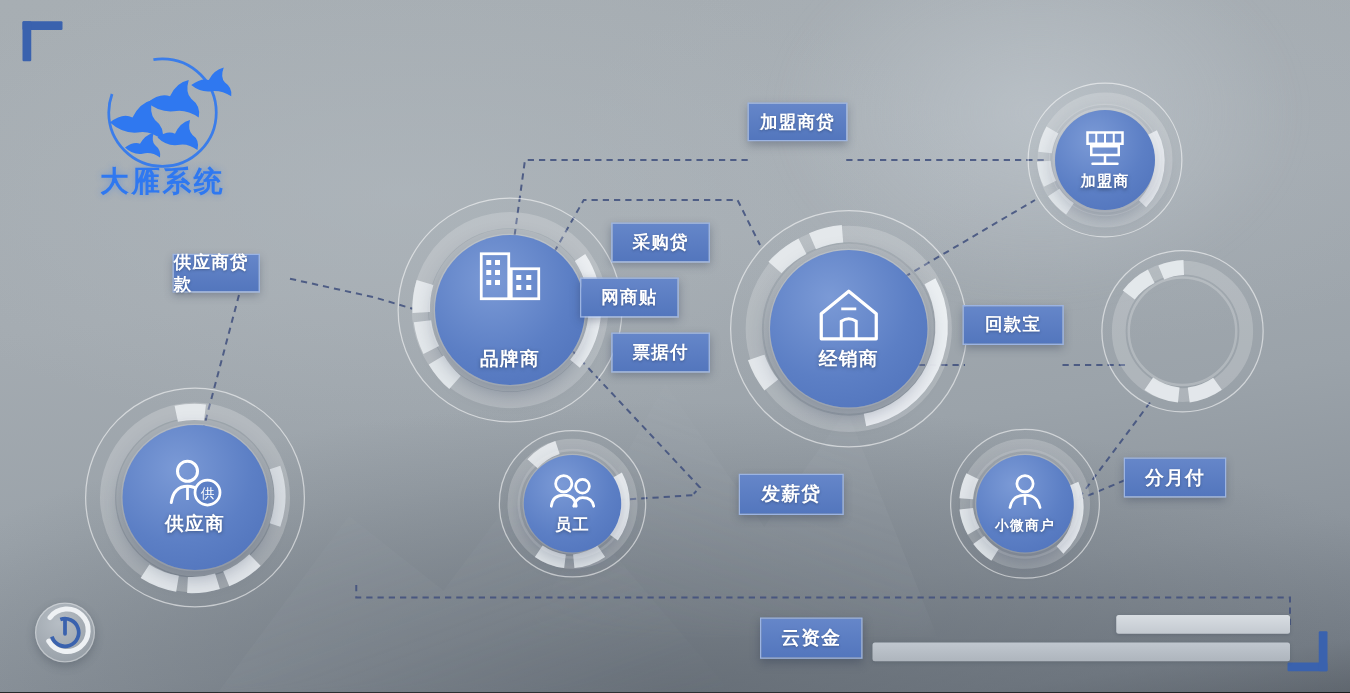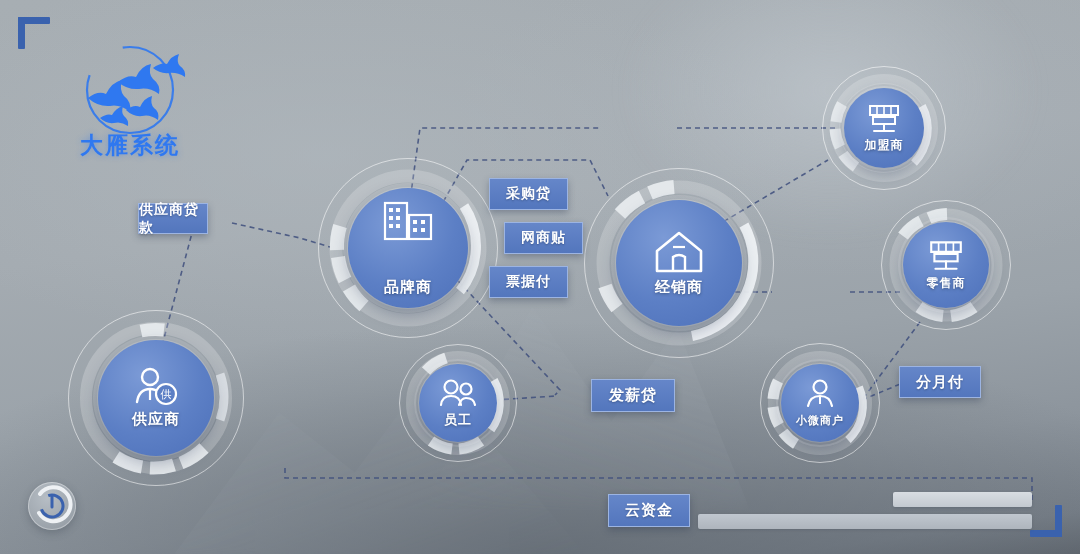--- a/index.html
+++ b/index.html
@@ -293,33 +293,20 @@
     <svg class="segs" width="130" height="130" viewBox="0 0 130 130">
       <circle cx="65" cy="65" r="51" fill="none" stroke="rgba(255,255,255,.20)" stroke-width="11"></circle>
       <g fill="none" stroke="#e8ecef" stroke-width="12" stroke-linecap="butt" opacity=".92">
         <path d="M 22 36 A 51 51 0 0 1 40 21"></path>
         <path d="M 48 18 A 51 51 0 0 1 66 14"></path>
         <path d="M 38 107 A 51 51 0 0 0 62 116"></path>
         <path d="M 70 116 A 51 51 0 0 0 93 107"></path>
       </g>
       <circle cx="65" cy="65" r="43" fill="none" stroke="rgba(255,255,255,.22)" stroke-width="2"></circle>
     </svg>
-    <div class="core" style="left:22px;top:22px;width:86px;height:86px;">
-      <svg class="ic" width="38" height="34" viewBox="0 0 36 32">
-        <path d="M4 4 L32 4 L32 13 L4 13 Z" fill="none" stroke="#fff" stroke-width="2"></path>
-        <g stroke="#fff" stroke-width="1.6">
-          <line x1="11" y1="4" x2="11" y2="13"></line>
-            <line x1="18" y1="4" x2="18" y2="13"></line>
-            <line x1="25" y1="4" x2="25" y2="13"></line>
-        </g>
-        <rect x="7" y="15" width="22" height="7" fill="none" stroke="#fff" stroke-width="2"></rect>
-        <path d="M18 22 L18 29 M8 29 L28 29" stroke="#fff" stroke-width="2" stroke-linecap="round"></path>
-      </svg>
-      <div class="nlabel" style="font-size:12px;">零售商</div>
-    </div>
   </div>
 
   <div class="node" id="n-employee" style="left:399px;top:344px;width:118px;height:118px;">
     <div class="ring-outer" style="width:118px;height:118px;"></div>
     <svg class="segs" width="118" height="118" viewBox="0 0 118 118">
       <circle cx="59" cy="59" r="47" fill="none" stroke="rgba(255,255,255,.20)" stroke-width="10"></circle>
       <g fill="none" stroke="#e8ecef" stroke-width="11" stroke-linecap="butt" opacity=".92">
         <path d="M 27 27 A 47 47 0 0 1 47 14"></path>
         <path d="M 32 97 A 47 47 0 0 0 53 105"></path>
         <path d="M 60 105 A 47 47 0 0 0 82 97"></path>
@@ -359,27 +346,29 @@
         <circle cx="16" cy="9" r="6.5" fill="none" stroke="#fff" stroke-width="2.2"></circle>
         <path d="M4 28 q2 -10 12 -10 q10 0 12 10" fill="none" stroke="#fff" stroke-width="2.2" stroke-linecap="round"></path>
         <path d="M16 18 L16 26" stroke="#fff" stroke-width="2"></path>
       </svg>
       <div class="nlabel" style="font-size:11px;">小微商户</div>
     </div>
   </div>
 
   <div class="pill" style="left:138px;top:203px;width:70px;height:31px;font-size:14px;">供应商贷款</div>
 
+  <div class="pill" style="left:598px;top:82px;width:80px;height:31px;font-size:14px;">加盟商贷</div>
 
   <div class="pill" style="left:489px;top:178px;width:79px;height:32px;font-size:14px;">采购贷</div>
 
-  <div class="pill" style="left:504px;top:222px;width:79px;height:32px;font-size:14px;">网商贴</div>
+  <div class="pill" style="left:464px;top:222px;width:79px;height:32px;font-size:14px;">网商贴</div>
 
   <div class="pill" style="left:489px;top:266px;width:79px;height:32px;font-size:14px;">票据付</div>
 
+  <div class="pill" style="left:770px;top:244px;width:81px;height:32px;font-size:14px;">回款宝</div>
 
   <div class="pill" style="left:553px;top:379px;width:84px;height:33px;font-size:15px;margin-left:38px;">发薪贷</div>
 
   <div class="pill" style="left:899px;top:366px;width:82px;height:32px;font-size:15px;">分月付</div>
 
   <div class="pill" style="left:608px;top:494px;width:82px;height:33px;font-size:15px;">云资金</div>
 
   <div class="barpiece" id="bar-top"></div>
   <div class="barpiece" id="bar-bot"></div>
 

